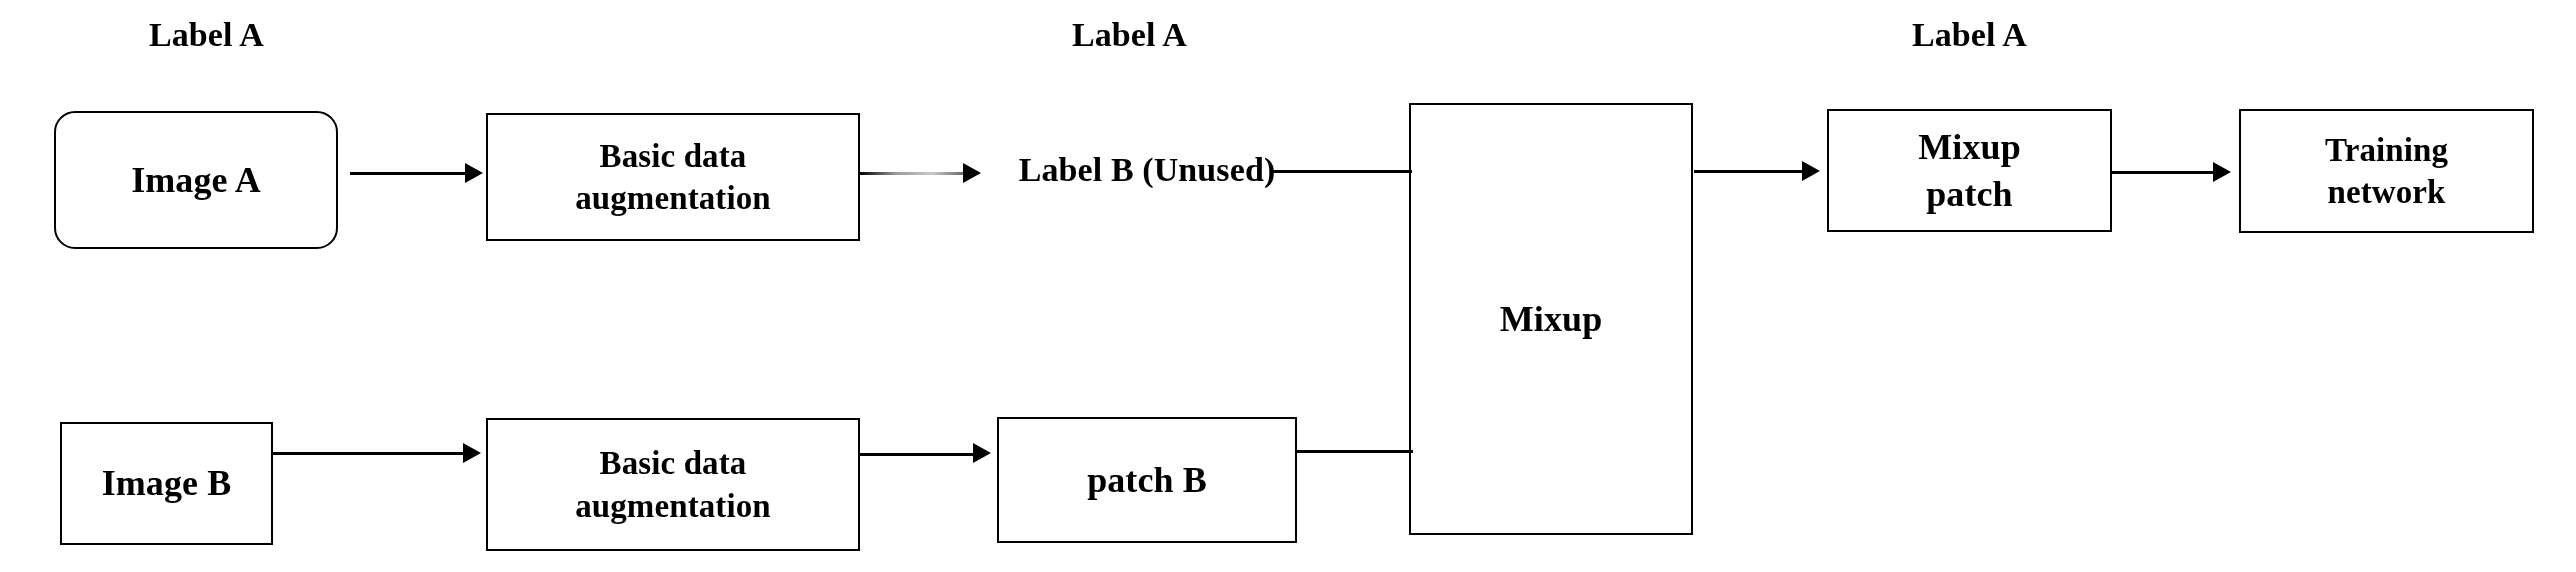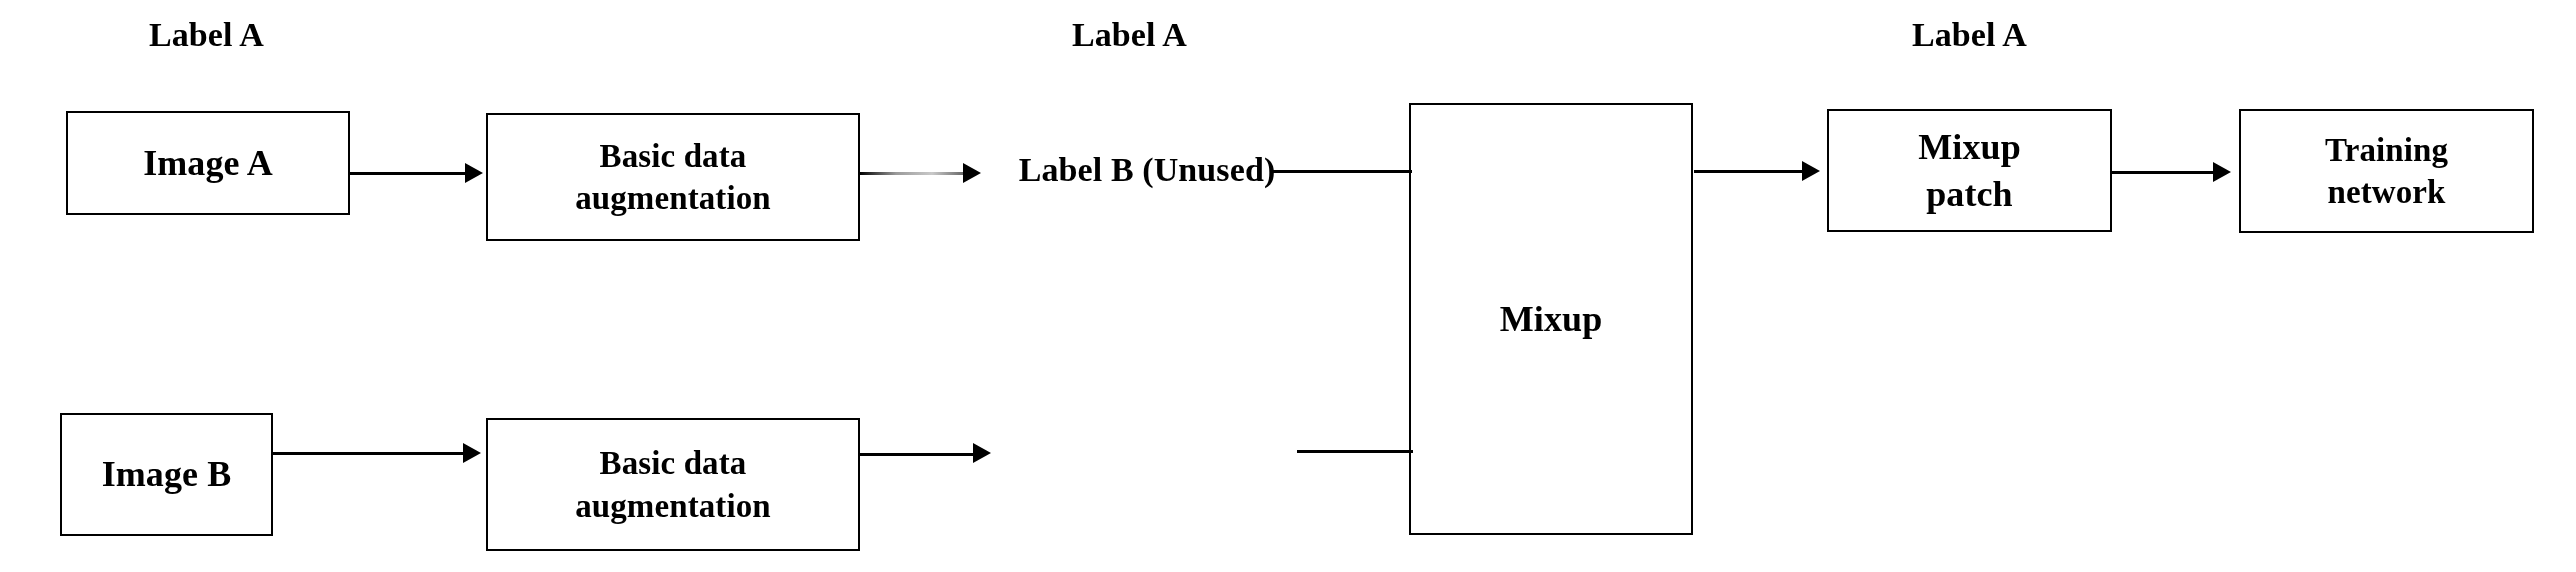--- a/index.html
+++ b/index.html
@@ -71,21 +71,21 @@
   <div class="caption" style="left:63px; top:16px; width:287px;">Label A</div>
 
   <div class="caption" style="left:986px; top:16px; width:287px;">Label A</div>
 
   <div class="caption" style="left:1826px; top:16px; width:287px;">Label A</div>
 
   <div class="caption" style="left:59px; top:151px; width:216px;">Label B</div>
 
   <div class="caption" style="left:996px; top:151px; width:302px;">Label B (Unused)</div>
 
-  <div class="node-box" style="left:66px; top:111px; width:284px; height:104px;">
+  <div class="node-box" style="left:54px; top:111px; width:284px; height:138px;border-radius:21px;">
     <span class="node-label sz-lg">Image A</span>
   </div>
 
   <div class="node-box" style="left:486px; top:113px; width:374px; height:128px;">
     <span class="node-label sz-md">Basic data
 augmentation</span>
   </div>
 
 
   <div class="node-box" style="left:1409px; top:103px; width:284px; height:432px;">
@@ -95,29 +95,32 @@
   <div class="node-box" style="left:1827px; top:109px; width:285px; height:123px;">
     <span class="node-label sz-lg">Mixup
 patch</span>
   </div>
 
   <div class="node-box" style="left:2239px; top:109px; width:295px; height:124px;">
     <span class="node-label sz-md">Training
 network</span>
   </div>
 
-  <div class="node-box" style="left:60px; top:413px; width:213px; height:123px;">
+  <div class="node-box" style="left:60px; top:422px; width:213px; height:123px;">
     <span class="node-label sz-lg">Image B</span>
   </div>
 
   <div class="node-box" style="left:486px; top:418px; width:374px; height:133px;">
     <span class="node-label sz-md">Basic data
 augmentation</span>
   </div>
 
+  <div class="node-box" style="left:997px; top:417px; width:300px; height:126px;">
+    <span class="node-label sz-lg">patch B</span>
+  </div>
 
   <div class="connector h" style="left:350px; top:172px; width:118px;"></div>
   <div class="arrow-head" style="left:465px; top:163px;"></div>
 
   <div class="faded-seg" style="left:860px; top:172px; width:103px;"></div>
   <div class="arrow-head" style="left:963px; top:163px;"></div>
 
   <div class="connector h" style="left:1271px; top:170px; width:141px;"></div>
 
   <div class="connector h" style="left:1694px; top:170px; width:109px;"></div>

